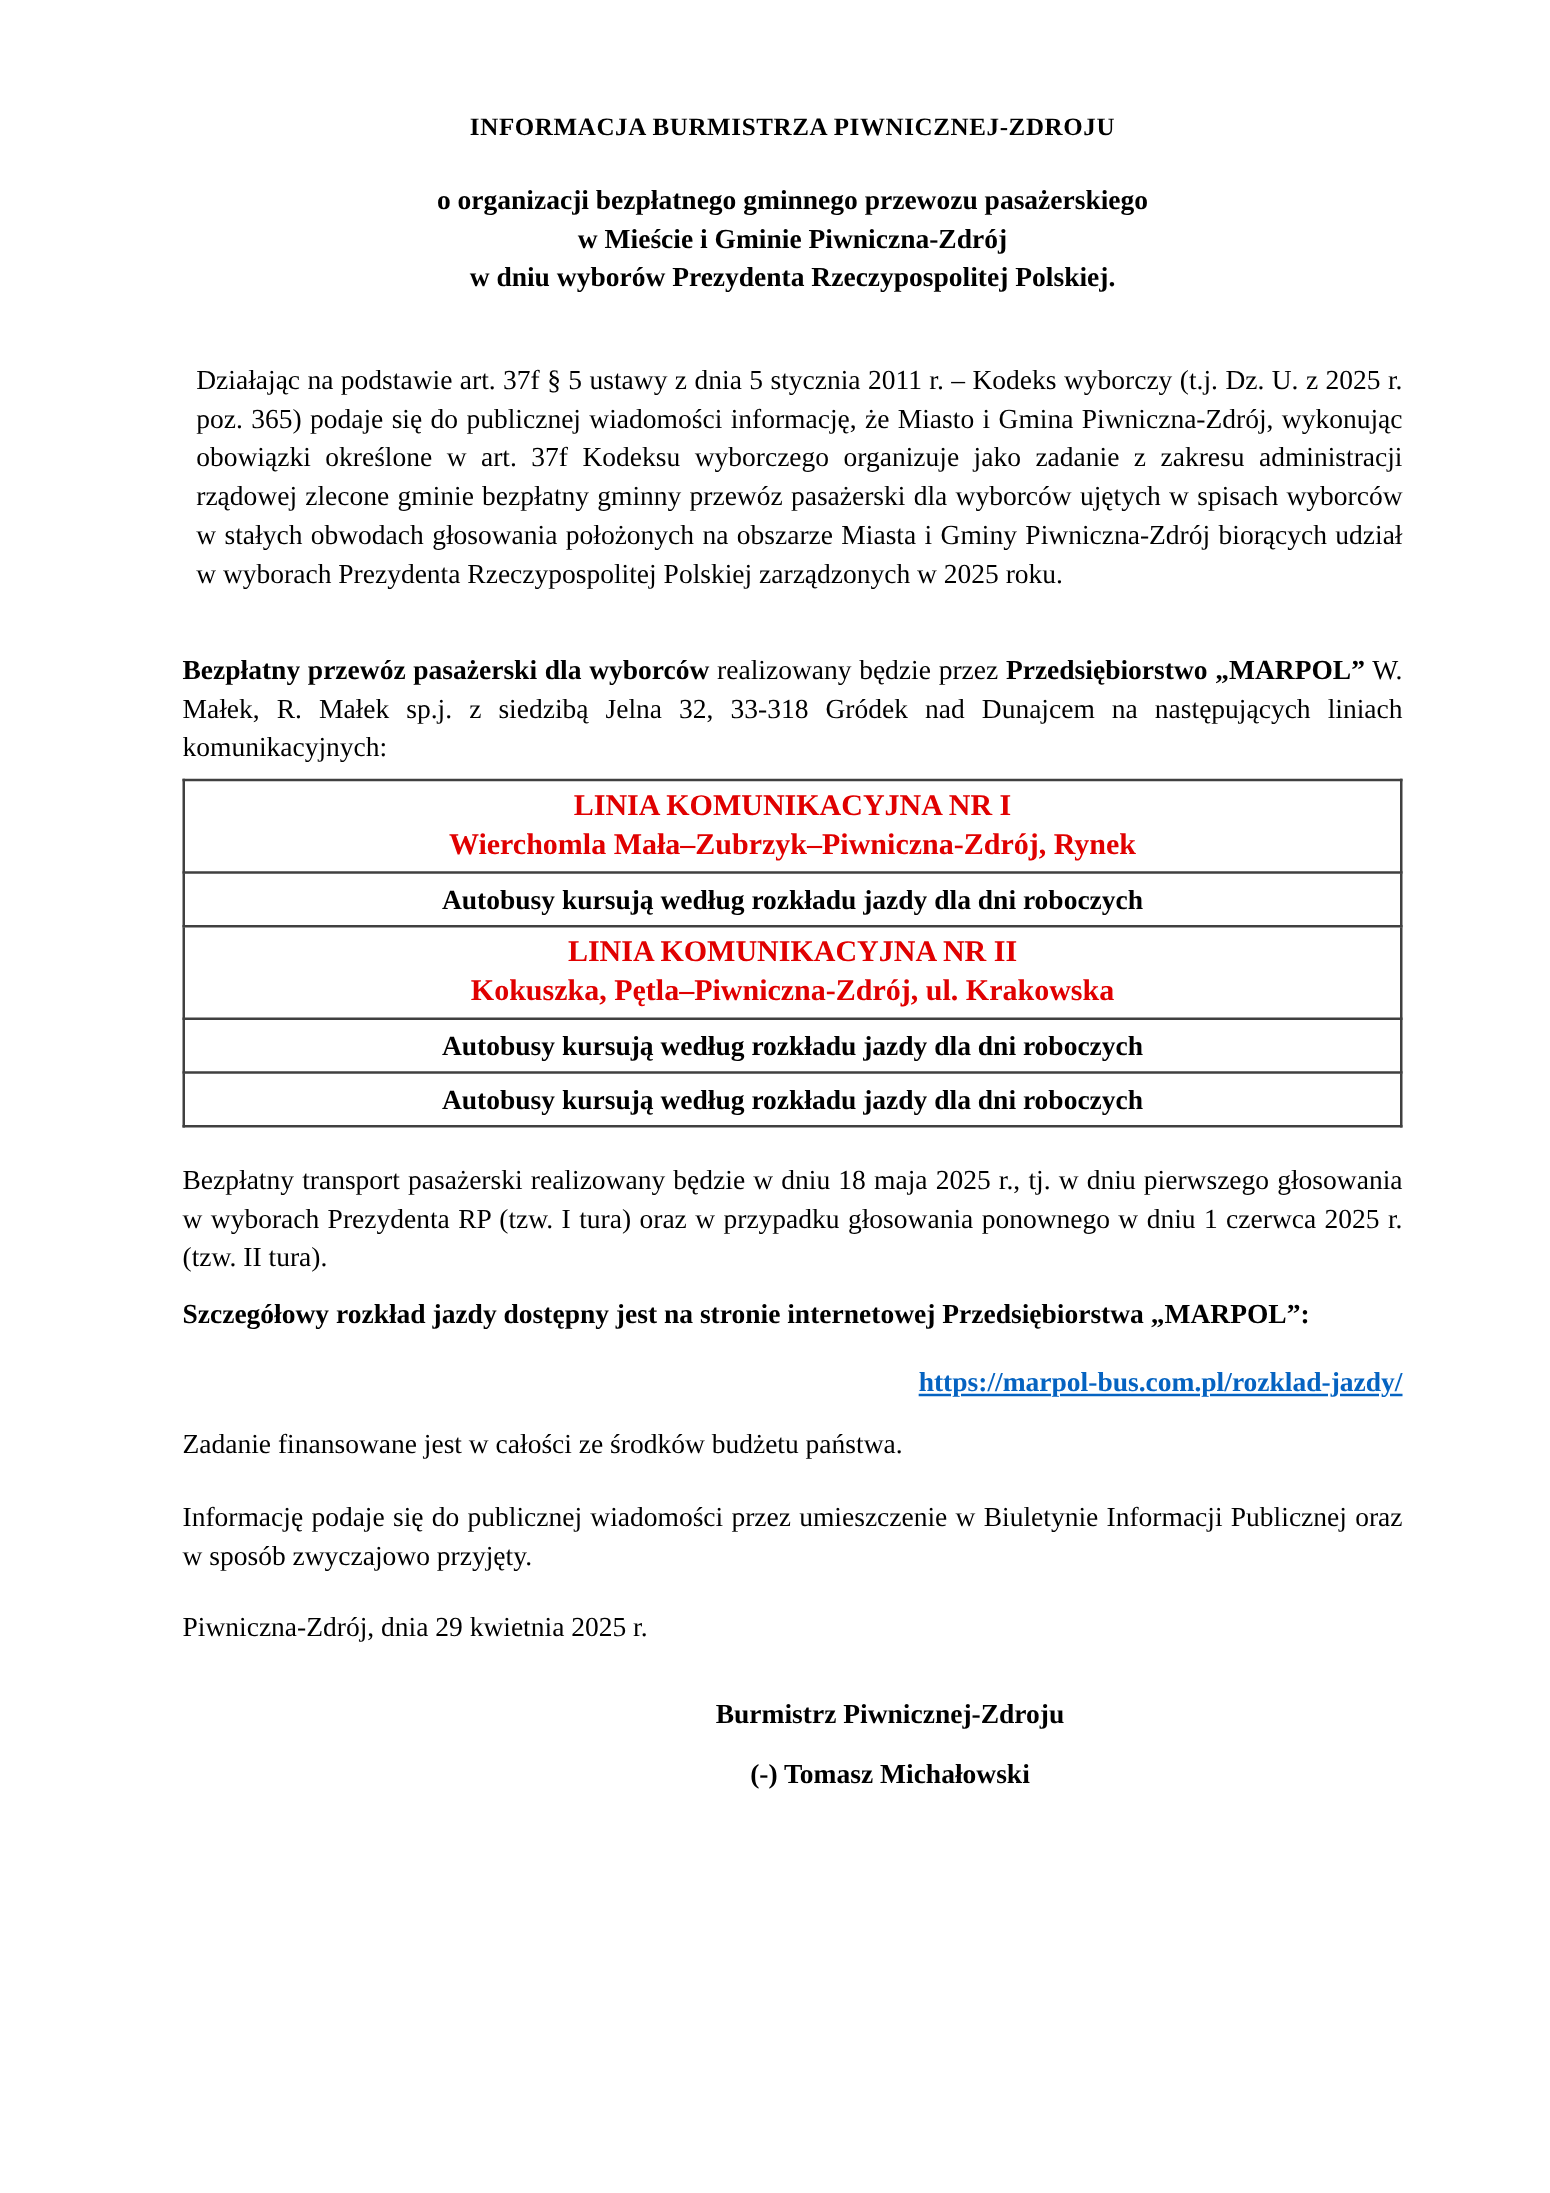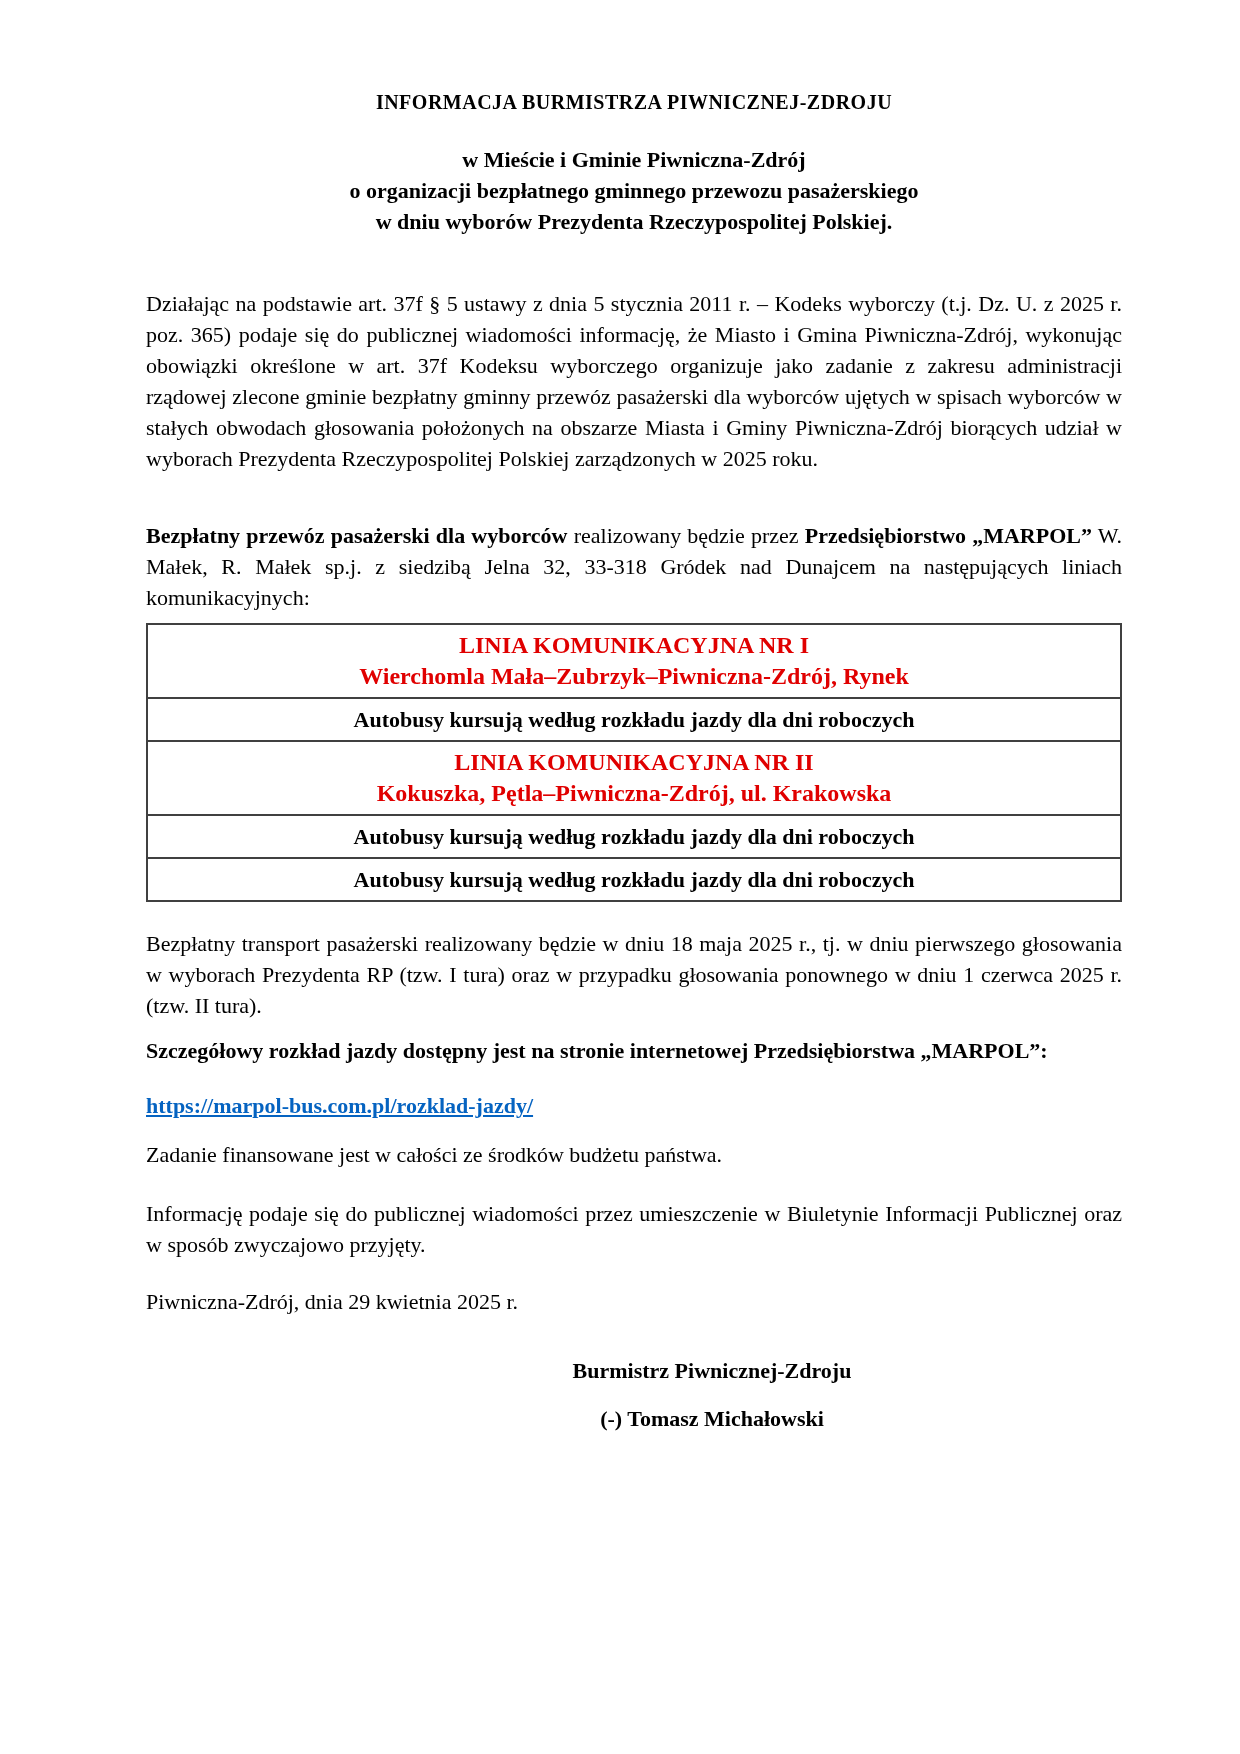--- a/index.html
+++ b/index.html
@@ -23,21 +23,21 @@
     text-align:center;
     font-weight:bold;
     font-size:22px;
     line-height:31px;
   }
   .para {
     text-align:justify;
     font-size:22px;
     line-height:31px;
   }
-  .p-intro    { margin-top:51px; }
+  .p-intro    { margin-top:51px;margin-left:11px; }
   .p-operator { margin-top:46px; }
   .p-dates    { margin-top:26px; font-weight:normal; }
   .p-schedule { margin-top:14px; font-weight:bold; }
   .p-funding  { margin-top:18px; }
   .p-publication { margin-top:28px; }
   .p-dateline { margin-top:26px; }
   .bold { font-weight:bold;margin-top:36px; }
   table.lines {
     margin-top:10px;
     width:976px;
@@ -57,21 +57,21 @@
     padding:5px 8px;
   }
   td.note-cell {
     font-weight:bold;
     font-size:22px;
     line-height:31px;
     padding:5px 8px;
   }
   .link-row {
     margin-top:24px;
-    text-align:left;
+    text-align:right;
     font-size:22px;
     line-height:31px;
   }
   .link-row a {
     color:#0563c1;
     font-weight:bold;
     text-decoration:underline;
   }
   .signature {
     margin-top:38px;
@@ -83,22 +83,22 @@
     line-height:31px;
   }
   .signature .sig-name { margin-top:17px; }
 </style>
 </head>
 <body>
 
 <h1 class="doc-title">INFORMACJA BURMISTRZA PIWNICZNEJ-ZDROJU</h1>
 
 <div class="doc-subtitle">
+  <div>o organizacji bezpłatnego gminnego przewozu pasażerskiego</div>
   <div>w Mieście i Gminie Piwniczna-Zdrój</div>
-  <div>o organizacji bezpłatnego gminnego przewozu pasażerskiego</div>
   <div>w dniu wyborów Prezydenta Rzeczypospolitej Polskiej.</div>
 </div>
 
 <p class="para p-intro">Działając na podstawie art. 37f § 5 ustawy z dnia 5 stycznia 2011 r. – Kodeks wyborczy (t.j. Dz. U. z 2025 r. poz. 365) podaje się do publicznej wiadomości informację, że Miasto i Gmina Piwniczna-Zdrój, wykonując obowiązki określone w art. 37f Kodeksu wyborczego organizuje jako zadanie z zakresu administracji rządowej zlecone gminie bezpłatny gminny przewóz pasażerski dla wyborców ujętych w spisach wyborców w stałych obwodach głosowania położonych na obszarze Miasta i Gminy Piwniczna-Zdrój biorących udział w wyborach Prezydenta Rzeczypospolitej Polskiej zarządzonych w 2025 roku.</p>
 
 <p class="para p-operator"><span class="bold">Bezpłatny przewóz pasażerski dla wyborców</span><span> realizowany będzie przez </span><span class="bold">Przedsiębiorstwo „MARPOL”</span><span> W. Małek, R. Małek sp.j. z siedzibą Jelna 32, 33-318 Gródek nad Dunajcem na następujących liniach komunikacyjnych:</span></p>
 
 <table class="lines">
   <tbody>
     <tr>

